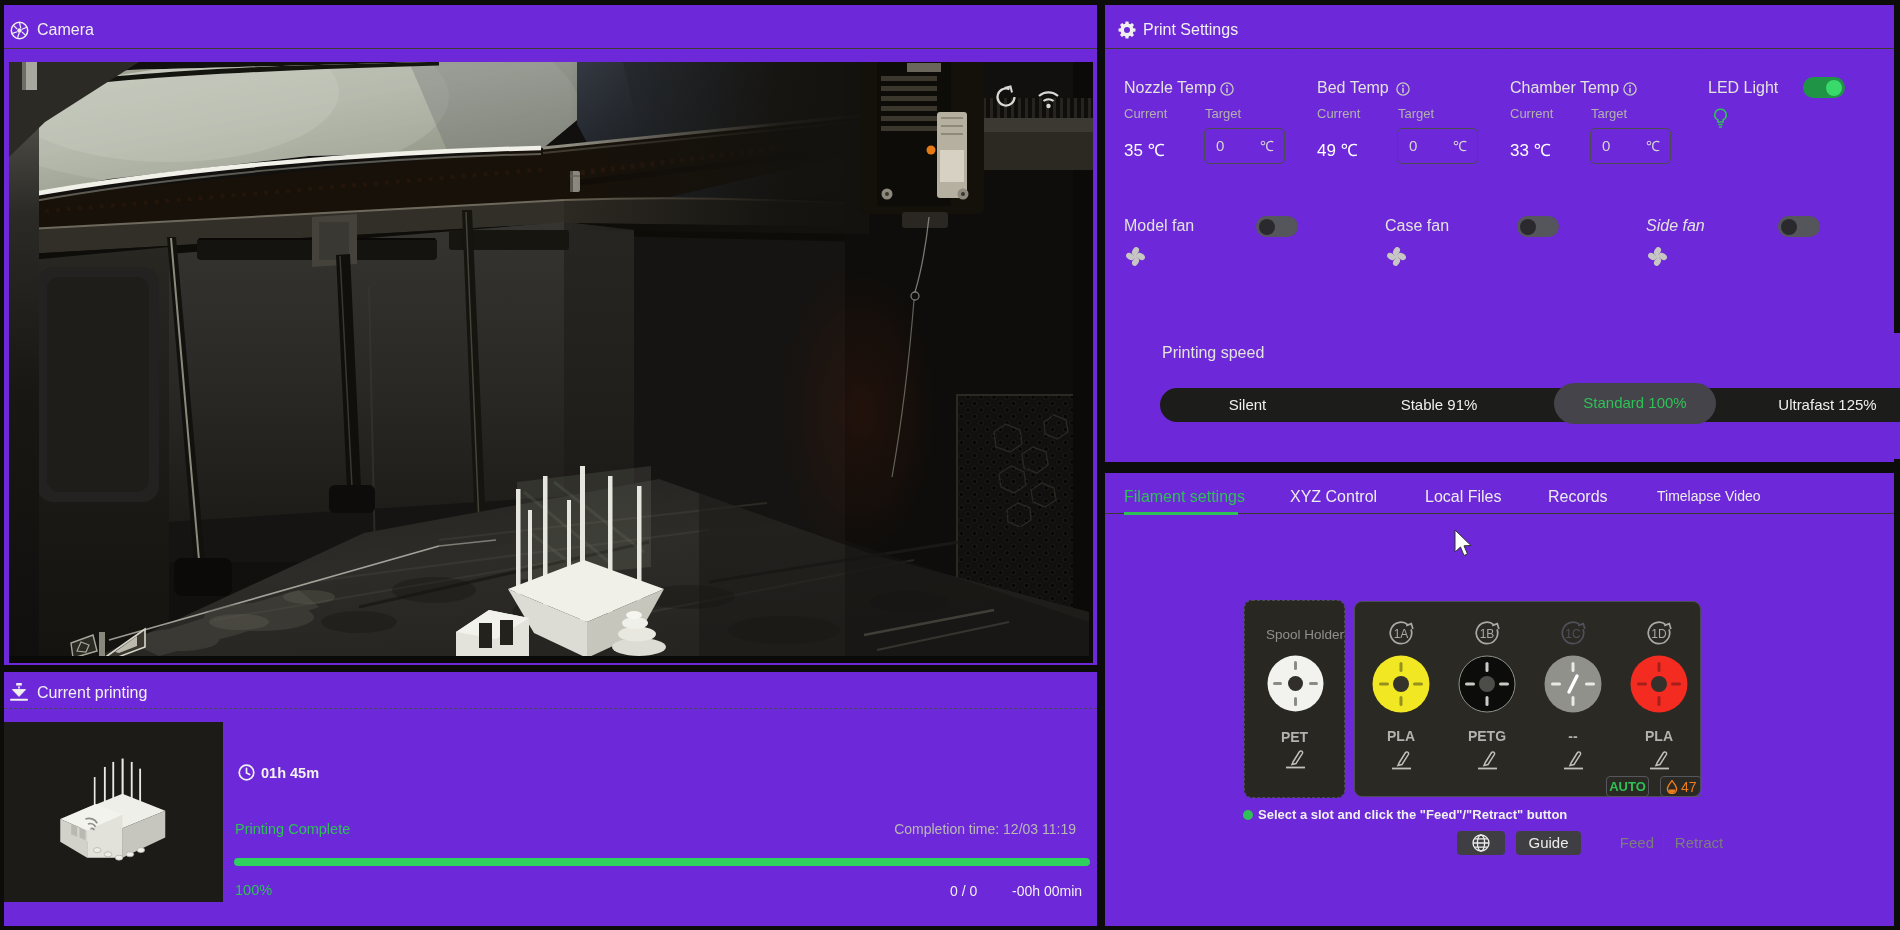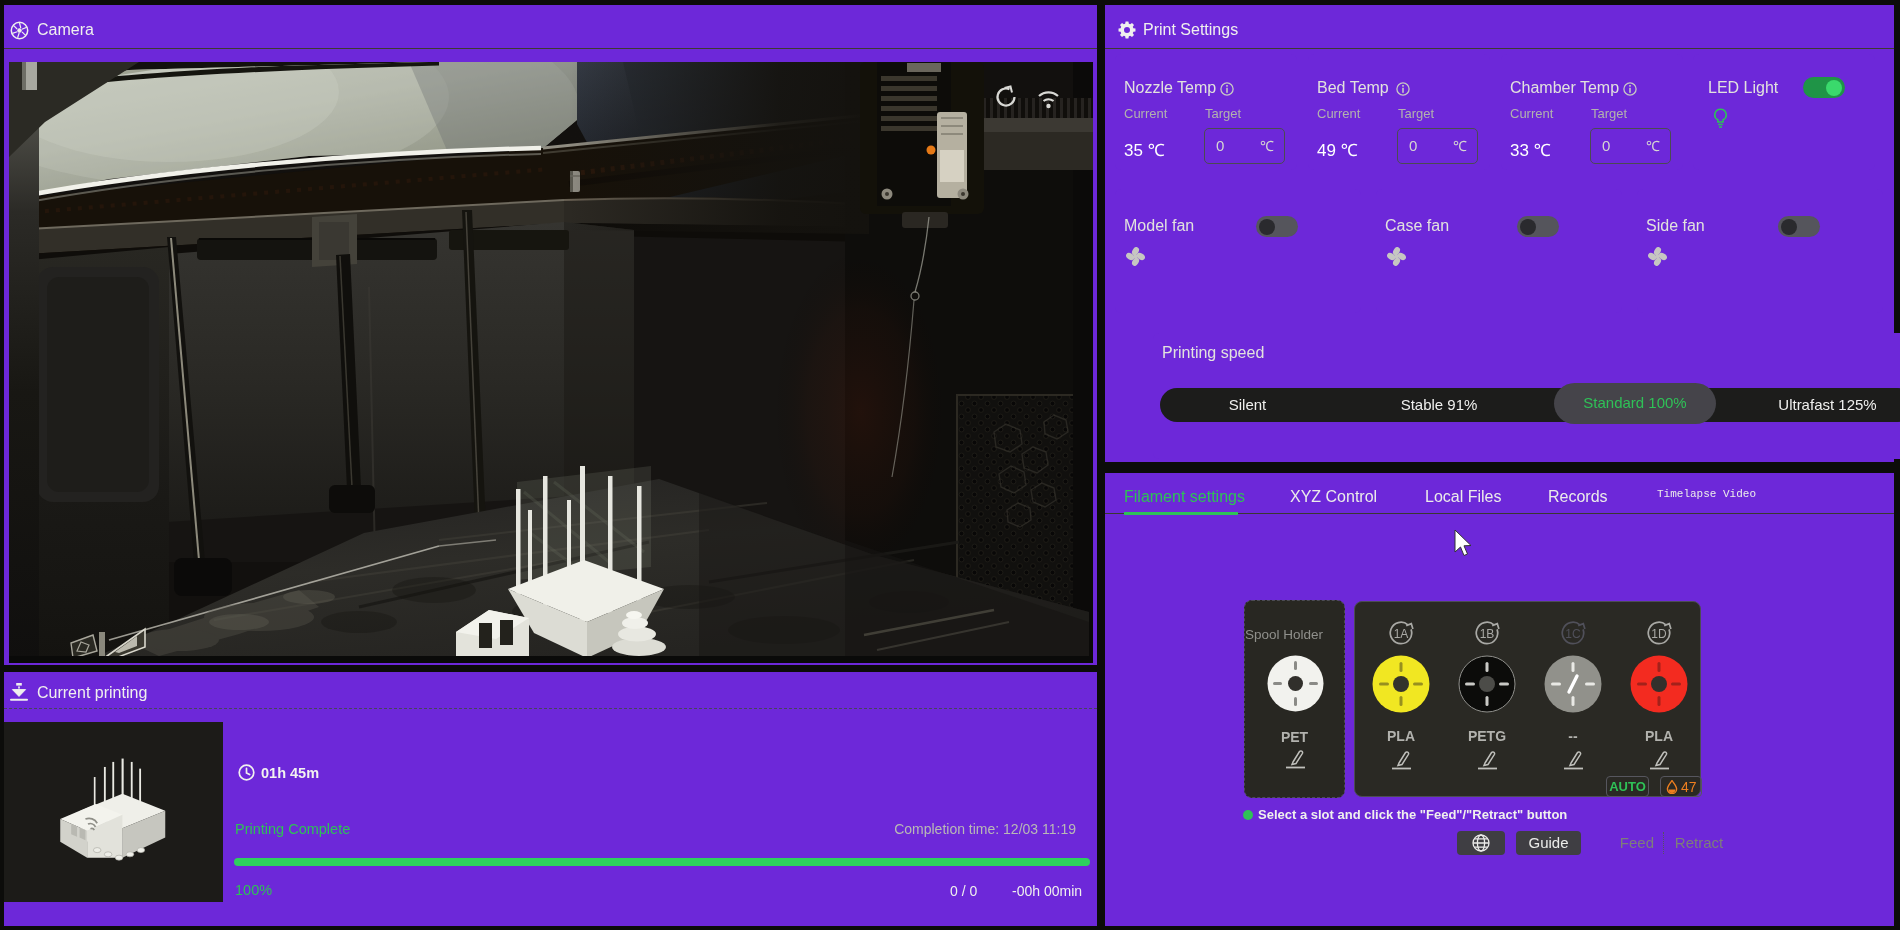--- a/index.html
+++ b/index.html
@@ -454,21 +454,21 @@
       <circle cx="9.5" cy="9.5" r="2.1"></circle>
       <g>
         <ellipse cx="9.5" cy="4.2" rx="3.1" ry="4.4" transform="rotate(30 9.5 4.2)"></ellipse>
         <ellipse cx="14.8" cy="9.5" rx="4.4" ry="3.1" transform="rotate(30 14.8 9.5)"></ellipse>
         <ellipse cx="9.5" cy="14.8" rx="3.1" ry="4.4" transform="rotate(30 9.5 14.8)"></ellipse>
         <ellipse cx="4.2" cy="9.5" rx="4.4" ry="3.1" transform="rotate(30 4.2 9.5)"></ellipse>
       </g>
     </g>
   </svg>
 </div>
-<div class="card" style="left:1637px; top:189px; width:246px; height:124px;">
+<div class="card" style="left:1637px; top:189px; width:246px; height:124px;font-style:italic;">
   <div class="ctitle" style="top:28px;">Side fan</div>
   <div class="tog off" style="left:141px; top:27px;">
       <span class="knob"></span>
     </div>
   <svg class="abs" style="left:11px; top:58px;" width="19" height="19" viewBox="0 0 19 19">
     <g fill="#c6c6c2">
       <circle cx="9.5" cy="9.5" r="2.1"></circle>
       <g>
         <ellipse cx="9.5" cy="4.2" rx="3.1" ry="4.4" transform="rotate(30 9.5 4.2)"></ellipse>
         <ellipse cx="14.8" cy="9.5" rx="4.4" ry="3.1" transform="rotate(30 14.8 9.5)"></ellipse>
@@ -489,25 +489,25 @@
   <div class="abs" style="left:580px; top:55px; width:189px; height:34px; line-height:34px; text-align:center; font-size:15px; color:#f0f0ee;">Ultrafast 125%</div>
 </div>
 
 <div class="panel" style="left:1105px; top:473px; width:789px; height:453px;">
   <div class="abs" style="left:0; top:0; right:0; height:41px; border-bottom:1px solid #3a392f;"></div>
   <div class="abs green" style="left:19px; top:15px; font-size:16px;">Filament settings</div>
   <div class="abs" style="left:19px; top:39px; width:114px; height:3px; background:#2fc157;"></div>
   <div class="abs" style="left:185px; top:15px; font-size:16px; color:#ececea;">XYZ Control</div>
   <div class="abs" style="left:320px; top:15px; font-size:16px; color:#ececea;">Local Files</div>
   <div class="abs" style="left:443px; top:15px; font-size:16px; color:#ececea;">Records</div>
-  <div class="abs" style="left:552px; top:15px; font-size:11px; color:#ececea;font-family:Liberation Mono, monospace;">Timelapse Video</div>
+  <div class="abs" style="left:552px; top:15px; font-size:14px; color:#ececea;">Timelapse Video</div>
 </div>
 
 <div class="abs" style="left:1244px; top:600px; width:101px; height:198px; border:1px dashed #4c4c54; border-radius:8px; background:#282722;">
-  <div class="abs" style="left:0; top:26px; width:100%; text-align:left; font-size:13.5px; color:#90908c;">Spool Holder</div>
+  <div class="abs" style="left:0; top:26px; width:100%; text-align:right; font-size:13.5px; color:#90908c;">Spool Holder</div>
   <svg class="abs" style="left:22px; top:54px;" width="57" height="57" viewBox="0 0 57 57">
     <circle cx="28.5" cy="28.5" r="28" fill="#f2f2ee"></circle>
     <circle cx="28.5" cy="28.5" r="7.5" fill="#312f2b"></circle>
     <g fill="#8a8a86">
       <rect x="27" y="6" width="3" height="9" rx="1.5"></rect>
         <rect x="27" y="42" width="3" height="9" rx="1.5"></rect>
       <rect x="6" y="27" width="9" height="3" rx="1.5"></rect>
         <rect x="42" y="27" width="9" height="3" rx="1.5"></rect>
     </g>
   </svg>

